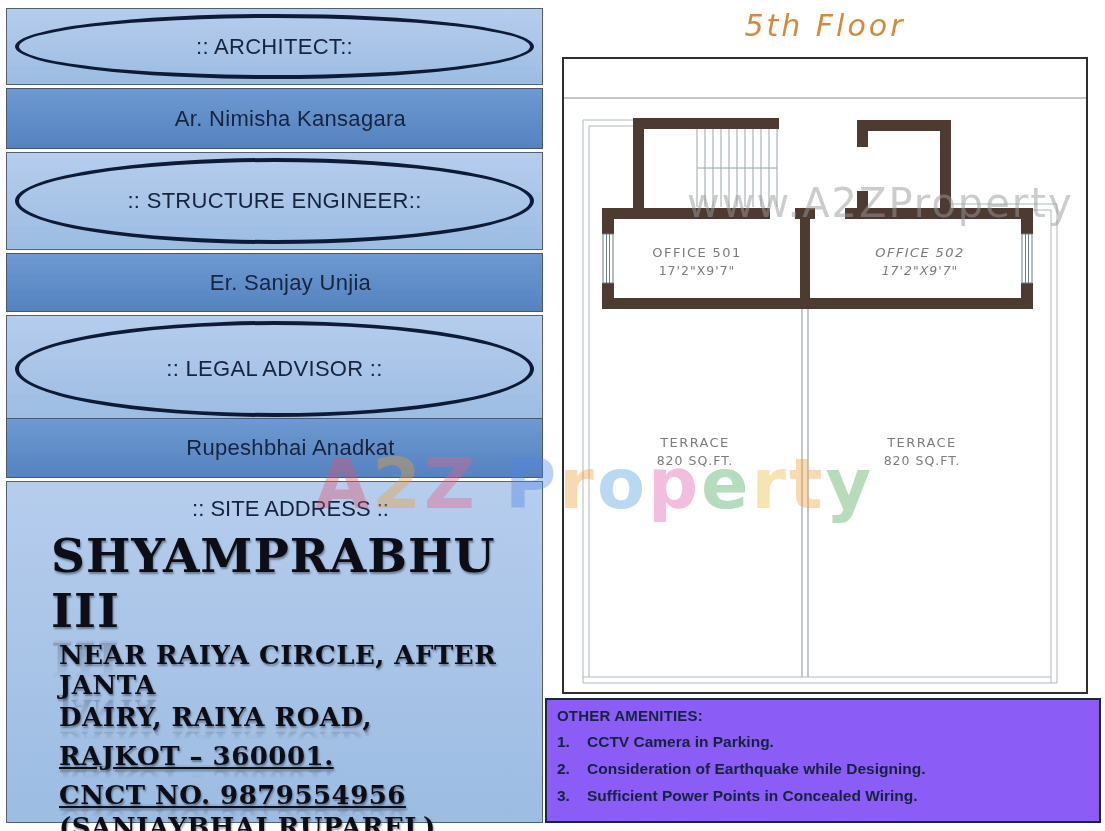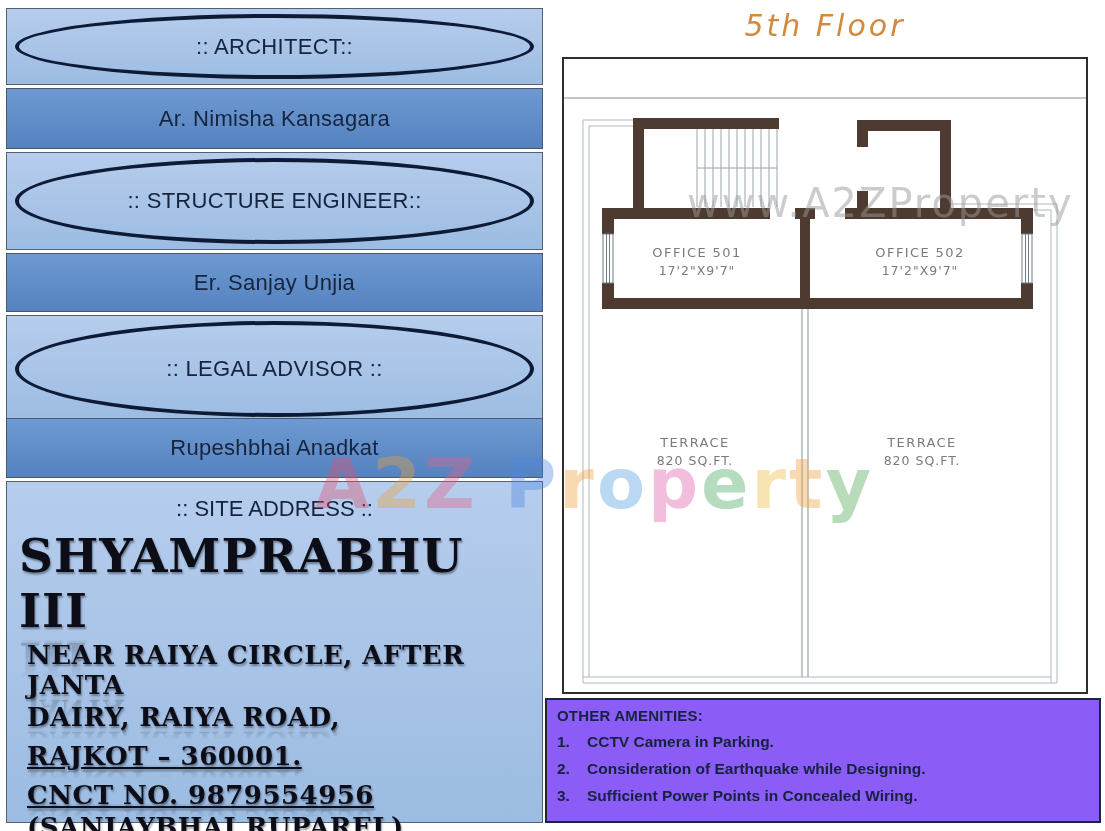--- a/index.html
+++ b/index.html
@@ -2,21 +2,21 @@
 <html><head>
 <meta charset="utf-8">
 <style>
   html,body{margin:0;padding:0;background:#fff;}
   .stage{position:relative;width:1105px;height:831px;background:#ffffff;overflow:hidden;
          font-family:"Liberation Sans",sans-serif;}
 
   
   .left-panel{position:absolute;left:6px;top:8px;width:539px;height:815px;}
   .band{position:absolute;left:0;width:537px;box-sizing:border-box;border:1px solid #55606e;
-        display:flex;align-items:center;justify-content:center;}
+        display:flex;align-items:center;justify-content:center;padding-left:32px;}
   .band.light{background:linear-gradient(#b6cded,#9cbce2);}
   .band.dark{background:linear-gradient(#6e99d1,#5583c0);border-color:#49566b;}
   .band-text{color:#16243f;font-size:22px;letter-spacing:.3px;}
   .ellipse{position:absolute;left:8px;right:8px;top:5px;bottom:5px;border:4px solid #0e1b36;
            border-radius:50%;display:flex;align-items:center;justify-content:center;}
   .b1{top:0;height:77px;}
   .b2{top:80px;height:61px;}
   .b3{top:144px;height:98px;}
   .b4{top:245px;height:59px;}
   .b5{top:307px;height:108px;text-decoration:underline;}
@@ -167,21 +167,21 @@
       <g stroke="#9aa6ac" stroke-width="1.2">
         <line x1="240" y1="252" x2="240" y2="620"></line>
         <line x1="246" y1="252" x2="246" y2="620"></line>
       </g>
     </svg>
 
     <div class="room-label" style="left:145px;top:188px;">
       <div>OFFICE 501</div>
       <div class="room-size">17'2"X9'7"</div>
     </div>
-    <div class="room-label" style="left:368px;top:188px;">
+    <div class="room-label" style="left:368px;top:188px;font-style:italic;">
       <div>OFFICE 502</div>
       <div class="room-size">17'2"X9'7"</div>
     </div>
     <div class="room-label" style="left:143px;top:378px;">
       <div>TERRACE</div>
       <div class="room-size">820 SQ.FT.</div>
     </div>
     <div class="room-label" style="left:370px;top:378px;">
       <div>TERRACE</div>
       <div class="room-size">820 SQ.FT.</div>

